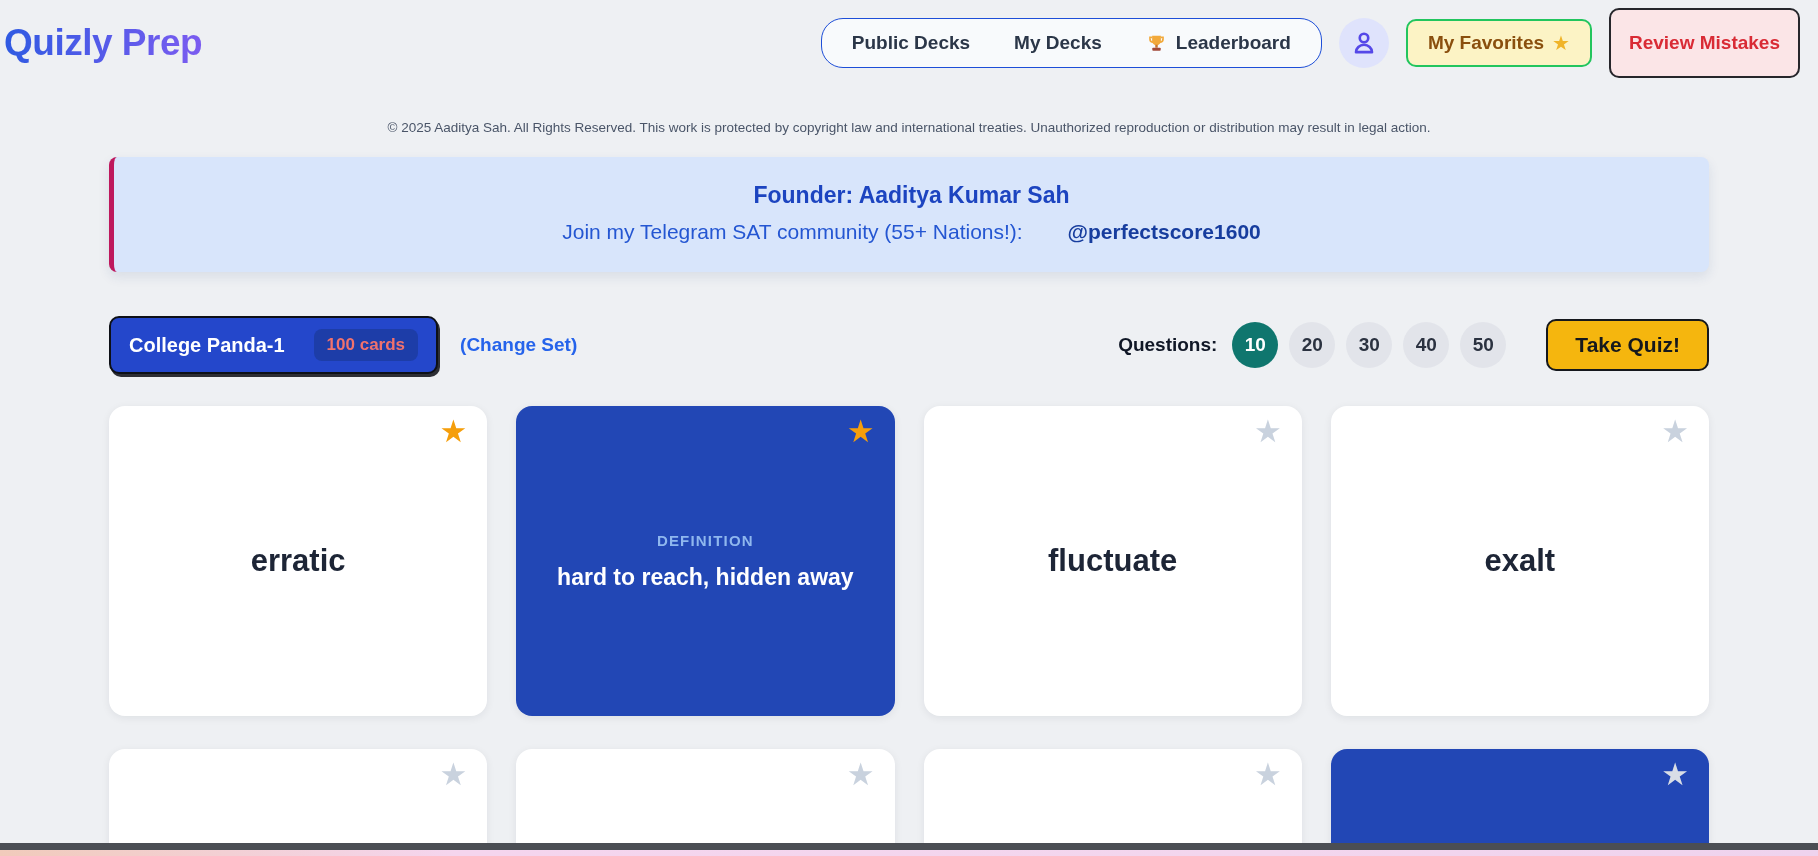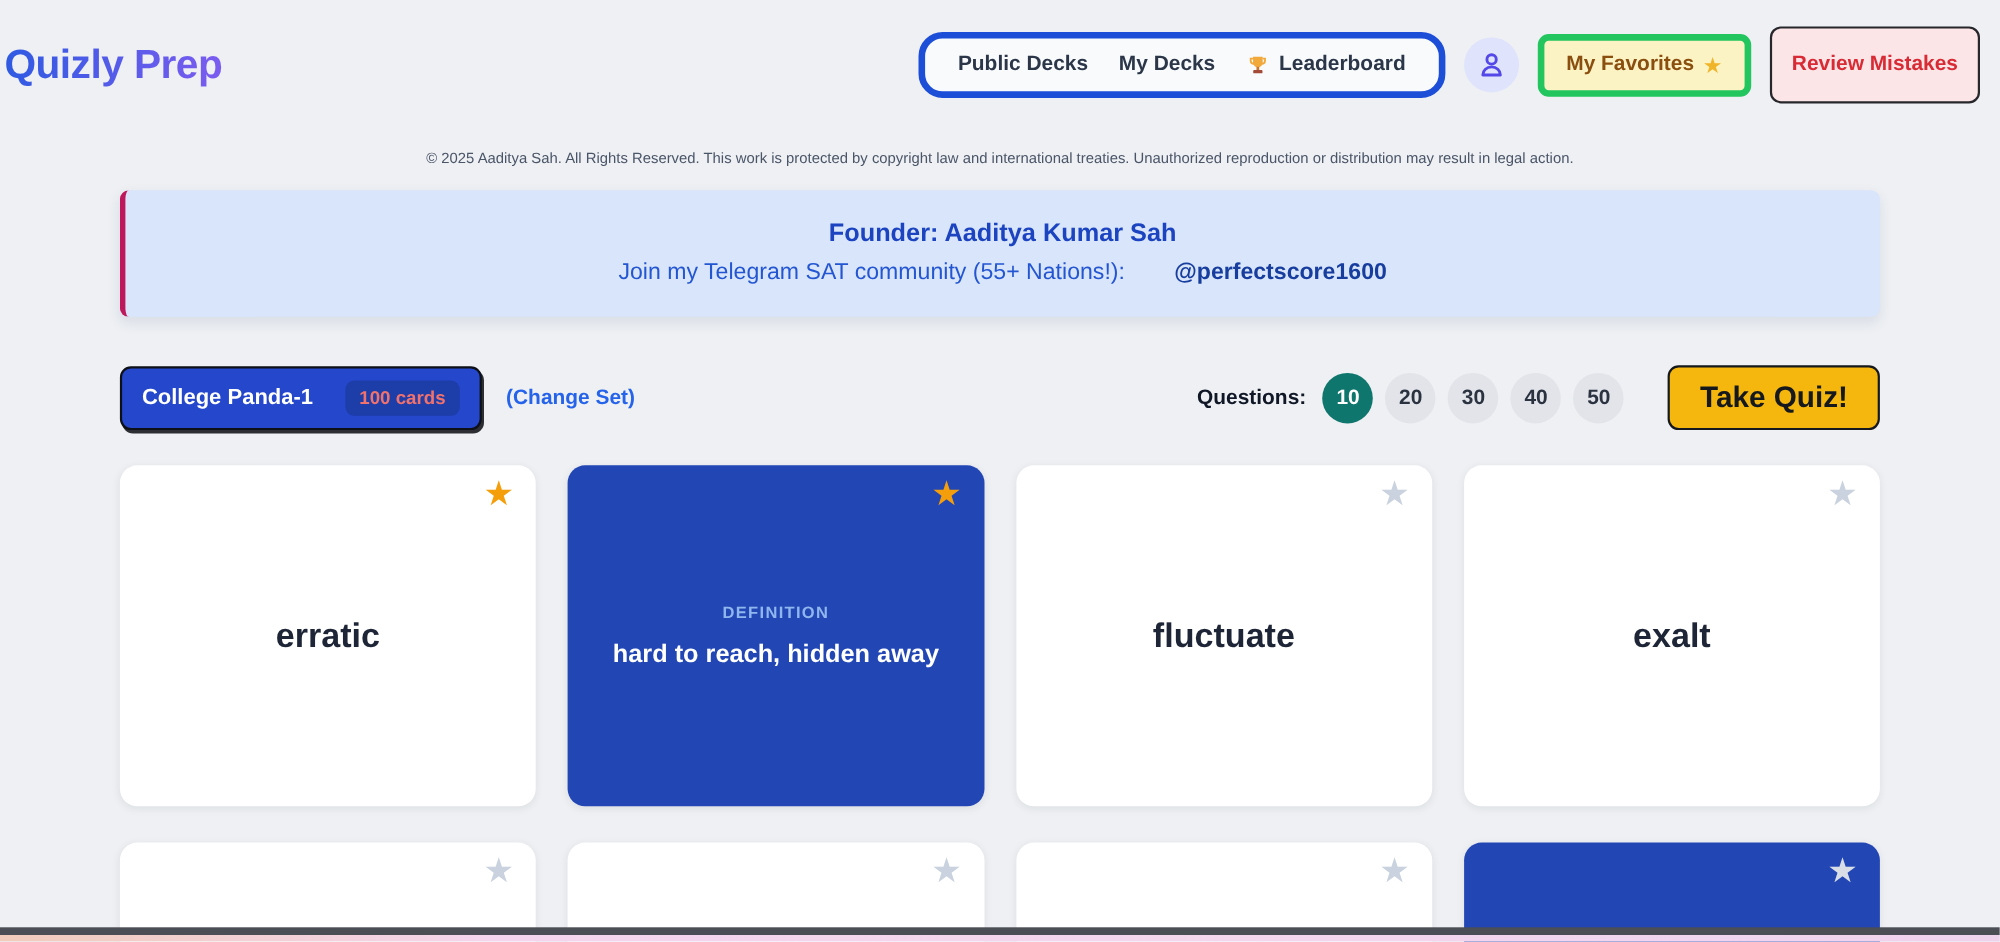--- a/index.html
+++ b/index.html
@@ -8,49 +8,48 @@
     background:#eef0f3;
     font-family:"Liberation Sans","DejaVu Sans",sans-serif;
     color:#1d2536;
     position:relative;
   }
 
   
   .header {
     display:flex; align-items:center; justify-content:space-between;
     padding:8px 18px 6px 4px;
-    margin-top:16px;
   }
   .logo {
     font-size:37px; font-weight:800; letter-spacing:-0.5px;
     background:linear-gradient(90deg,#2f5ae2,#7b5cf0);
     -webkit-background-clip:text; background-clip:text;
     -webkit-text-fill-color:transparent; color:#4b5ae8;
   }
   .header-right { display:flex; align-items:center; gap:17px; }
   .nav-pill {
-    display:flex; align-items:center; gap:28px;
-    background:#f8fafc; border:6px solid #1d4ed8; border-radius:22px;
+    display:flex; align-items:center; gap:44px;
+    background:#f8fafc; border:1px solid #1d4ed8; border-radius:22px;
     padding:13px 30px;
   }
   .nav-item {
     font-size:19px; font-weight:700; color:#2b3648; cursor:pointer;
     display:flex; align-items:center; gap:9px;
   }
   .avatar-btn {
     width:50px; height:50px; border-radius:50%;
     background:#dfe3fc; display:flex; align-items:center; justify-content:center;
     cursor:pointer;
   }
   .btn {
     border-radius:10px; font-weight:700; font-size:19px; cursor:pointer;
     display:flex; align-items:center; gap:8px;
   }
   .btn-favorites {
-    background:#fcf3c5; border:6px solid #22c55e; color:#8a4f0e;
+    background:#fcf3c5; border:2px solid #22c55e; color:#8a4f0e;
     padding:10px 20px;
   }
   .btn-favorites .star { color:#f0b429; font-size:20px; }
   .btn-review {
     background:#fbe5e7; border:2px solid #26262b; color:#d92b35;
     padding:22px 18px;
   }
 
   
   .main { width:1600px; margin:0 auto; }
@@ -90,21 +89,21 @@
   .qty-circle {
     width:46px; height:46px; border-radius:50%; border:none;
     background:#e2e4ea; color:#2b3240; font-size:19px; font-weight:700;
     display:flex; align-items:center; justify-content:center; cursor:pointer;
     font-family:inherit;
   }
   .qty-circle.selected { background:#0f766e; color:#fff; }
   .take-quiz {
     margin-left:29px; background:#f5b60e; border:2px solid #15181d;
     border-radius:10px; padding:12px 27px;
-    font-size:27px; font-weight:800; color:#15181d; cursor:pointer;
+    font-size:21px; font-weight:800; color:#15181d; cursor:pointer;
     font-family:inherit;
   }
 
   
   .grid {
     margin-top:32px; display:grid;
     grid-template-columns:repeat(4,1fr); column-gap:29px; row-gap:33px;
   }
   .card {
     position:relative; height:310px; background:#fff; border-radius:16px;

